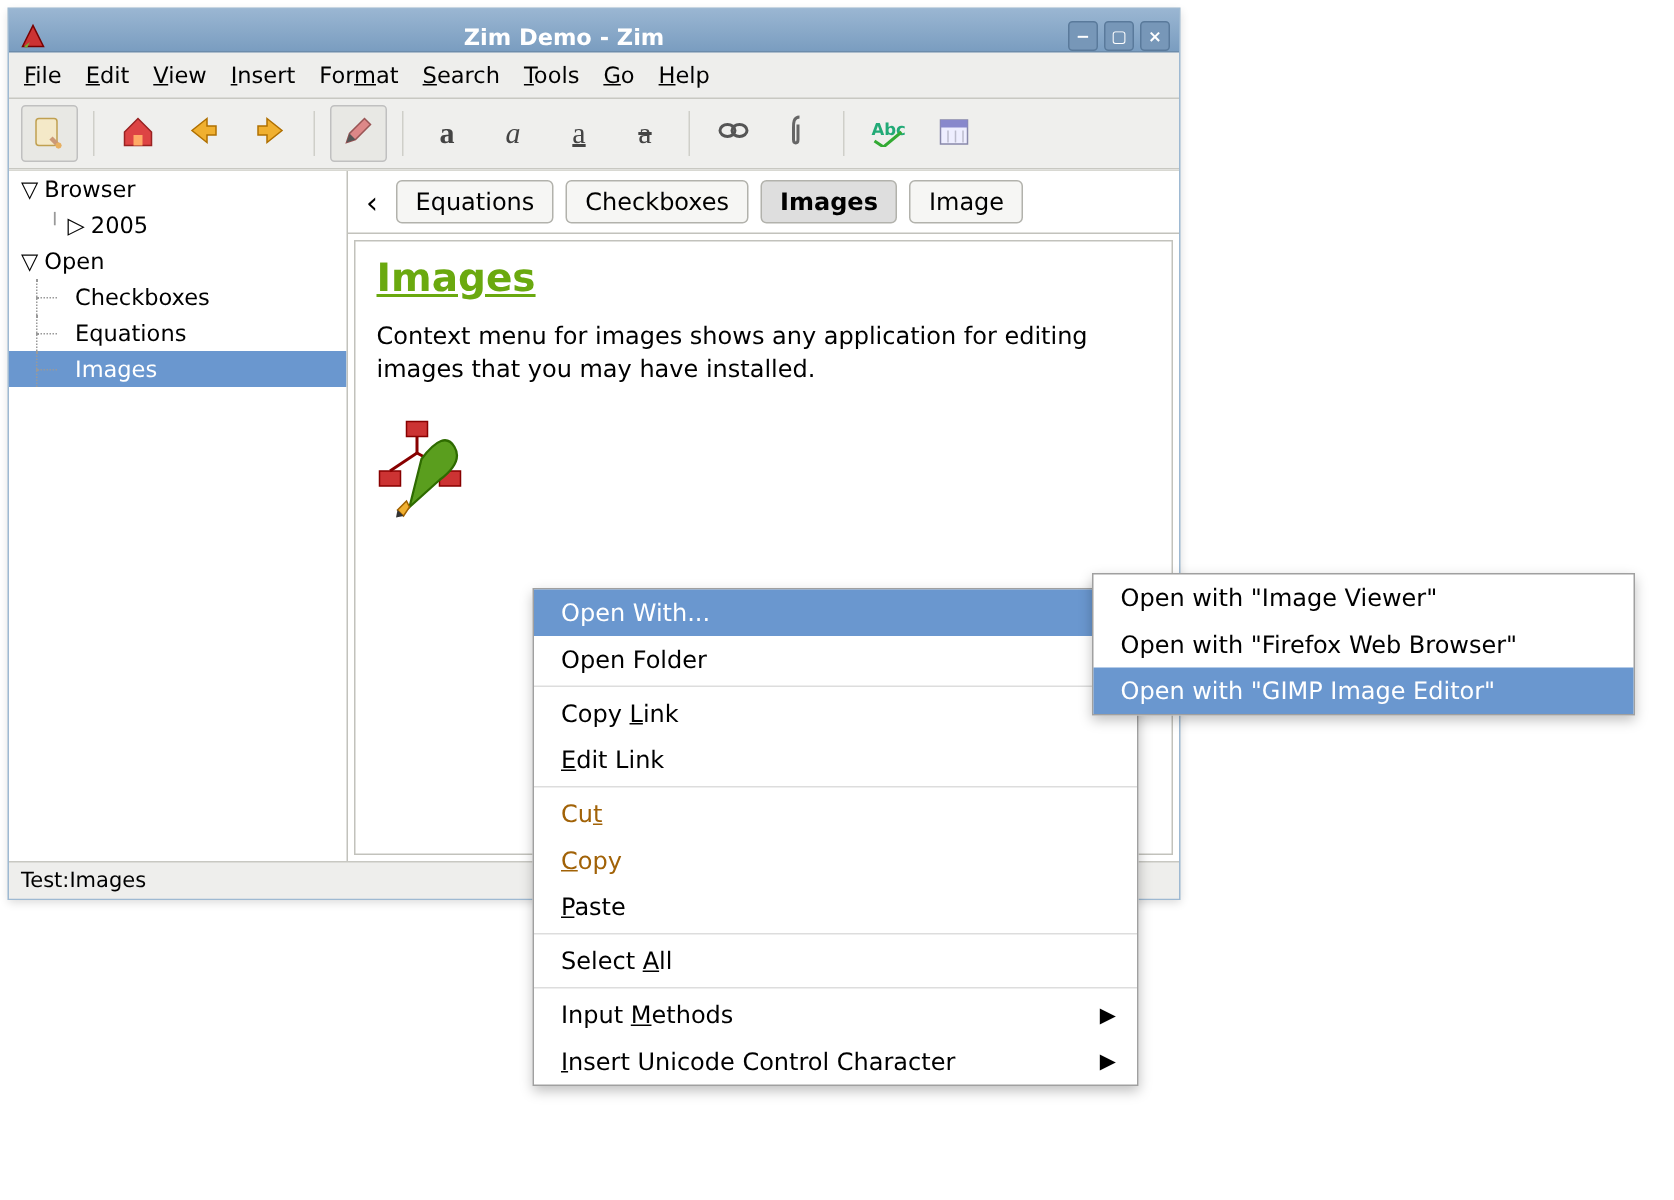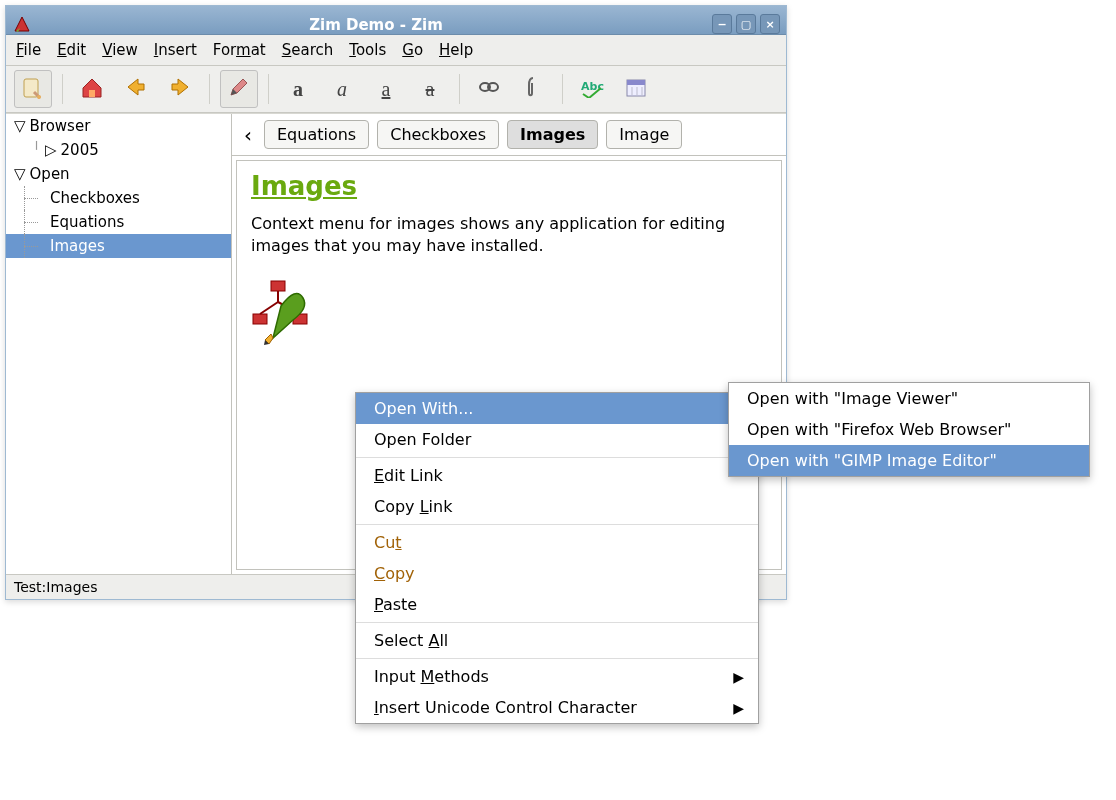--- a/index.html
+++ b/index.html
@@ -343,24 +343,24 @@
 <div class="ctxmenu main">
   <div class="ctx-item highlight">
       <span class="label">Open With...</span>
       <span class="ctx-arrow">▶</span>
     </div>
   <div class="ctx-item">
       <span class="label">Open Folder</span>
     </div>
   <div class="ctx-sep"></div>
   <div class="ctx-item">
+      <span class="label">Copy <span class="ul-letter">L</span>ink</span>
+    </div>
+  <div class="ctx-item">
       <span class="label"><span class="ul-letter">E</span>dit Link</span>
-    </div>
-  <div class="ctx-item">
-      <span class="label">Copy <span class="ul-letter">L</span>ink</span>
     </div>
   <div class="ctx-sep"></div>
   <div class="ctx-item disabled">
       <span class="label">Cu<span class="ul-letter">t</span></span>
     </div>
   <div class="ctx-item disabled">
       <span class="label"><span class="ul-letter">C</span>opy</span>
     </div>
   <div class="ctx-item">
       <span class="label"><span class="ul-letter">P</span>aste</span>

